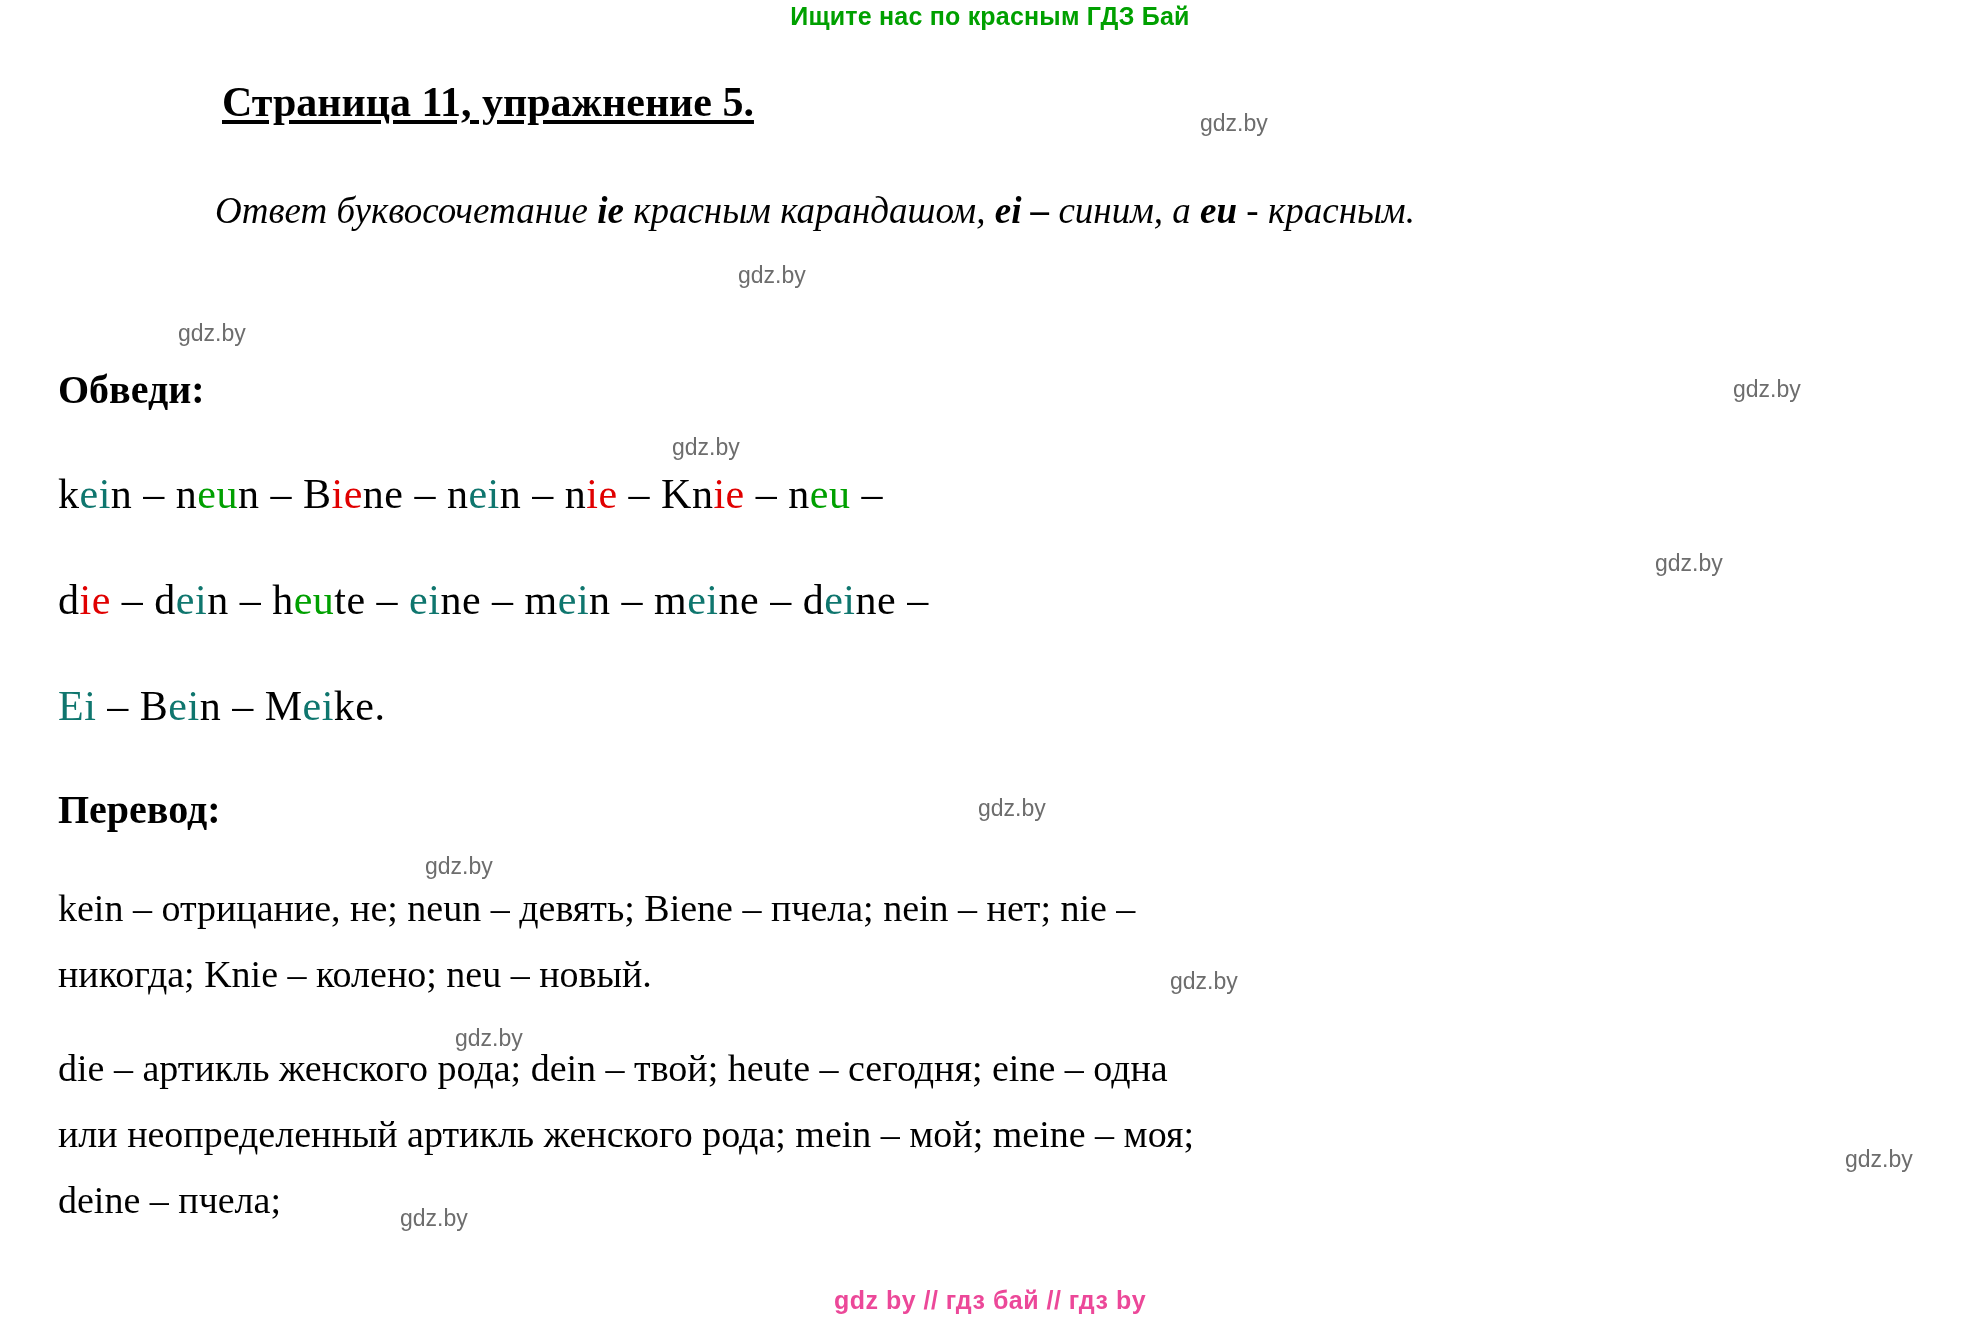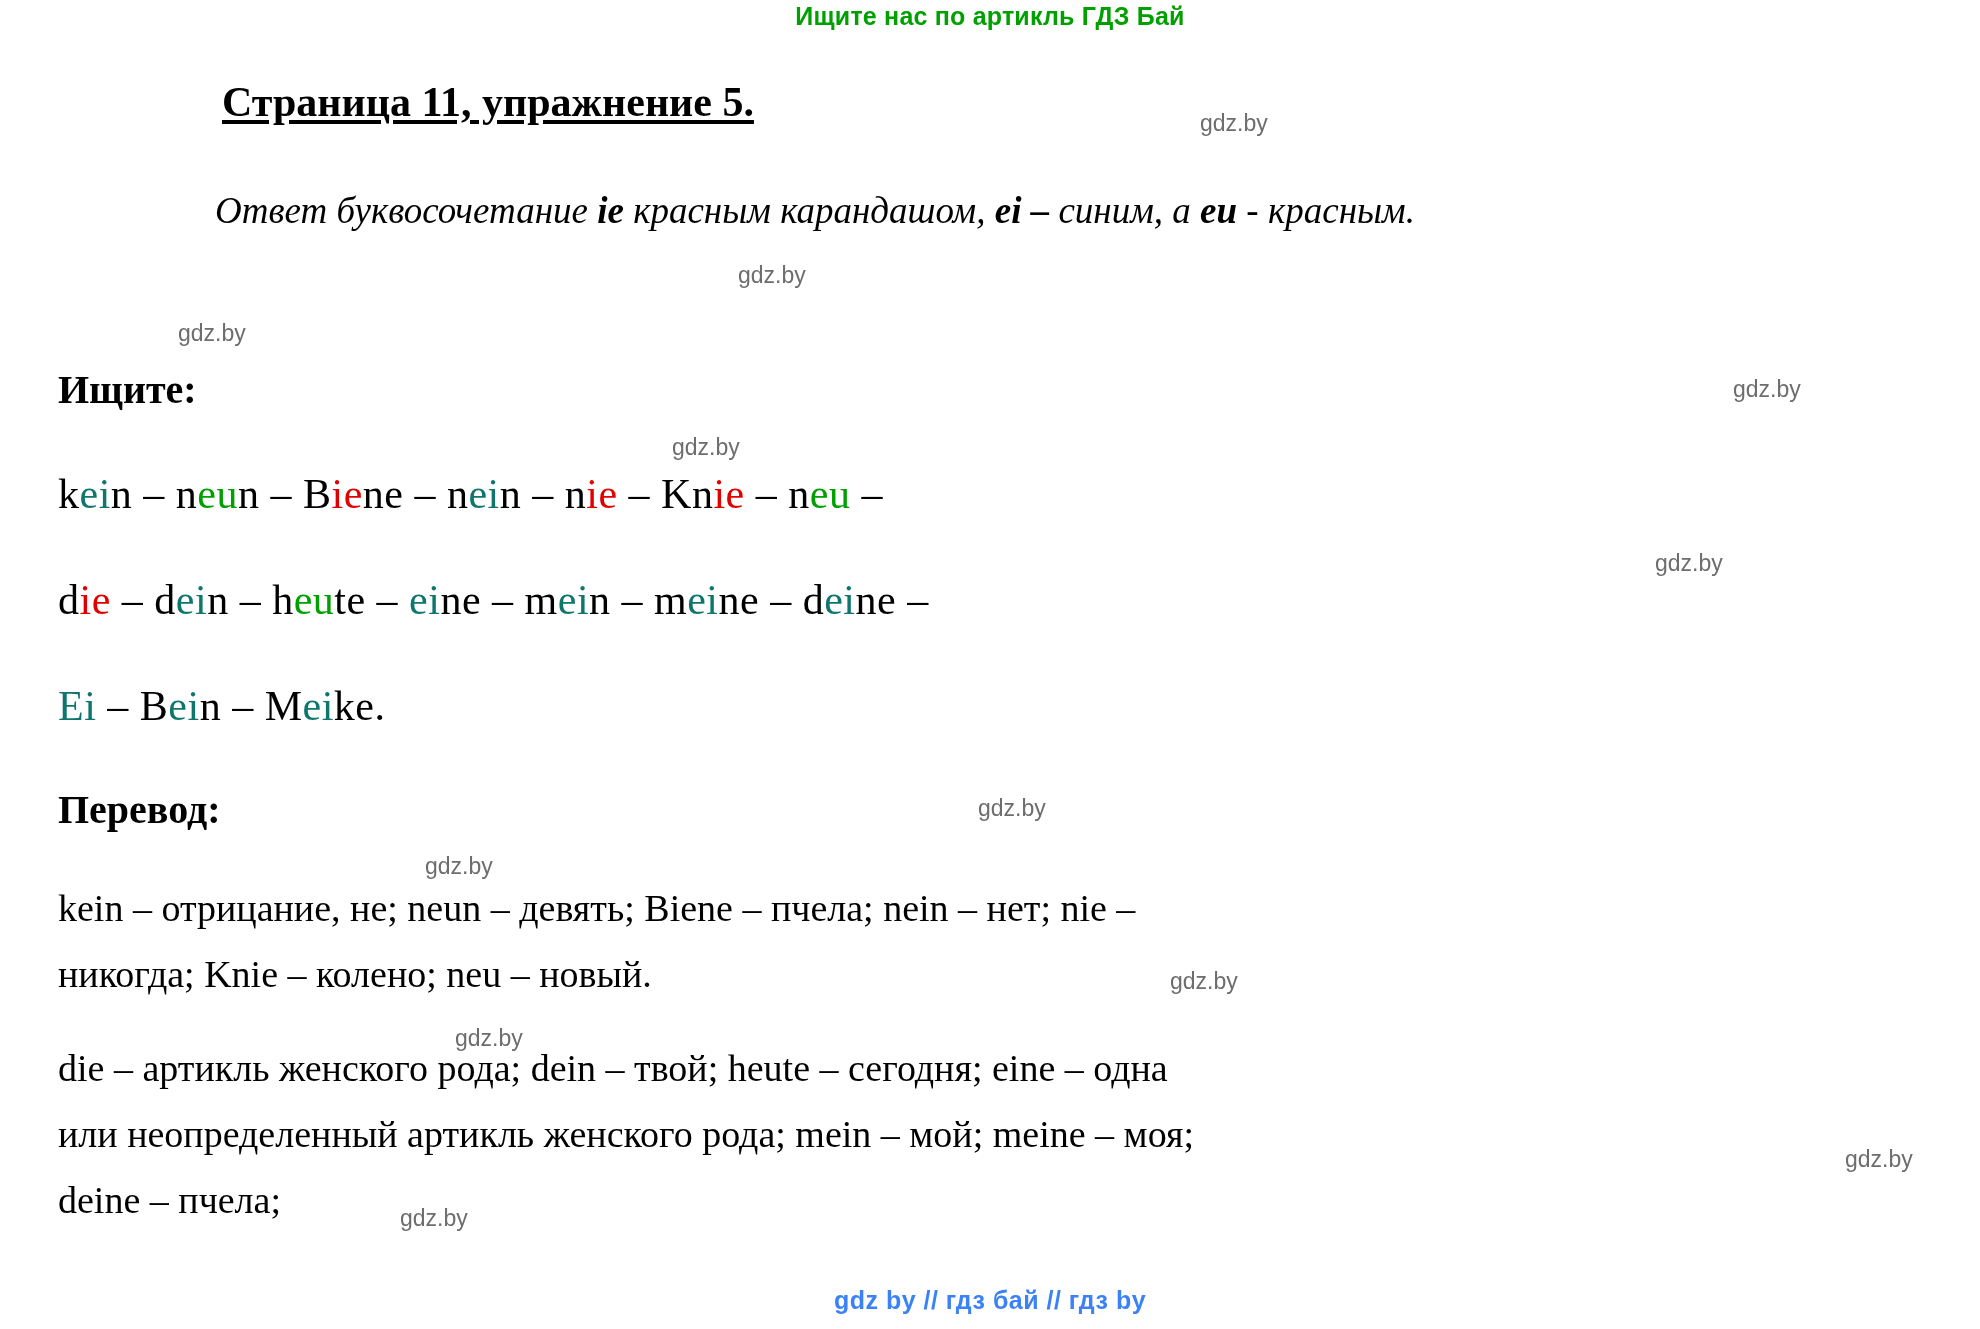--- a/index.html
+++ b/index.html
@@ -111,38 +111,38 @@
   
   .footer {
     position: absolute;
     top: 1286px;
     left: 0;
     width: 1980px;
     text-align: center;
     font-family: "Liberation Sans", sans-serif;
     font-weight: bold;
     font-size: 25px;
-    color: #3b82f6;
+    color: #ec4899;
     letter-spacing: 0.5px;
   }
 </style>
 </head>
 <body>
 
 <div class="page">
 
-  <div class="top-banner">Ищите нас по артикль ГДЗ Бай</div>
+  <div class="top-banner">Ищите нас по красным ГДЗ Бай</div>
 
   <div class="page-title">Страница 11, упражнение 5.</div>
 
   <div class="task">
     <span>Ответ буквосочетание </span><b>ie</b><span> красным карандашом, </span><b>ei – </b><span>синим, а </span><b>eu</b><span> - красным.</span>
   </div>
 
-  <div class="label-answer">Ищите:</div>
+  <div class="label-answer">Обведи:</div>
 
   <div class="ans-line" id="ans1"><span><span>k</span><span class="blue">ei</span><span>n</span></span><span><span> – </span></span><span><span>n</span><span class="green">eu</span><span>n</span></span><span><span> – </span></span><span><span>B</span><span class="red">ie</span><span>ne</span></span><span><span> – </span></span><span><span>n</span><span class="blue">ei</span><span>n</span></span><span><span> – </span></span><span><span>n</span><span class="red">ie</span></span><span><span> – </span></span><span><span>Kn</span><span class="red">ie</span></span><span><span> – </span></span><span><span>n</span><span class="green">eu</span></span><span><span> –</span></span></div>
   <div class="ans-line" id="ans2"><span><span>d</span><span class="red">ie</span></span><span><span> – </span></span><span><span>d</span><span class="blue">ei</span><span>n</span></span><span><span> – </span></span><span><span>h</span><span class="green">eu</span><span>te</span></span><span><span> – </span></span><span><span class="blue">ei</span><span>ne</span></span><span><span> – </span></span><span><span>m</span><span class="blue">ei</span><span>n</span></span><span><span> – </span></span><span><span>m</span><span class="blue">ei</span><span>ne</span></span><span><span> – </span></span><span><span>d</span><span class="blue">ei</span><span>ne</span></span><span><span> –</span></span></div>
   <div class="ans-line" id="ans3"><span><span class="blue">Ei</span></span><span><span> – </span></span><span><span>B</span><span class="blue">ei</span><span>n</span></span><span><span> – </span></span><span><span>M</span><span class="blue">ei</span><span>ke.</span></span></div>
 
   <div class="label-translation">Перевод:</div>
 
   <div class="tr-line" id="tr1">kein – отрицание, не; neun – девять; Biene – пчела; nein – нет; nie –</div>
   <div class="tr-line" id="tr2">никогда; Knie – колено; neu – новый.</div>
   <div class="tr-line" id="tr4">или неопределенный артикль женского рода; mein – мой; meine – моя;</div>

